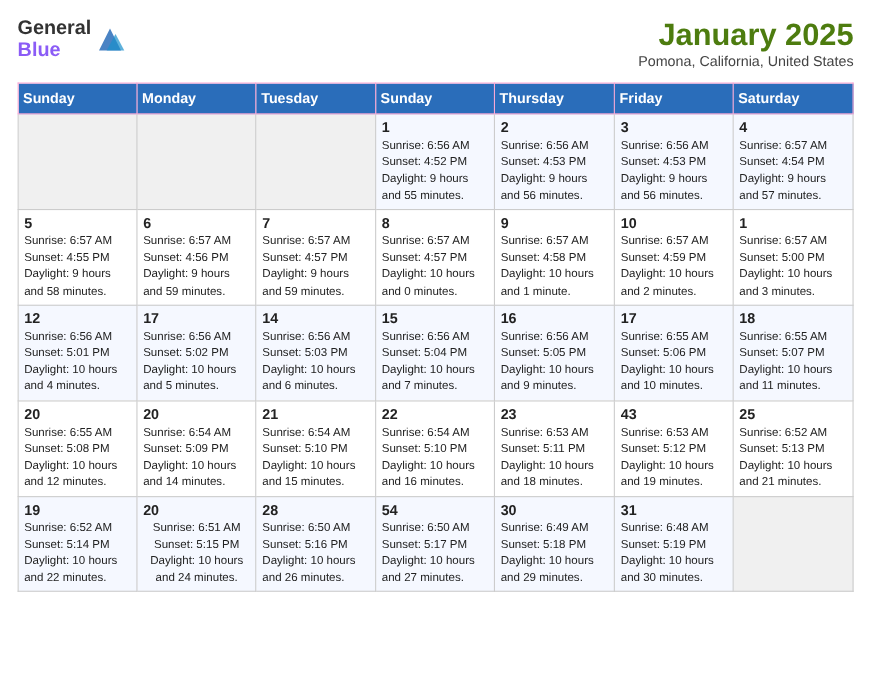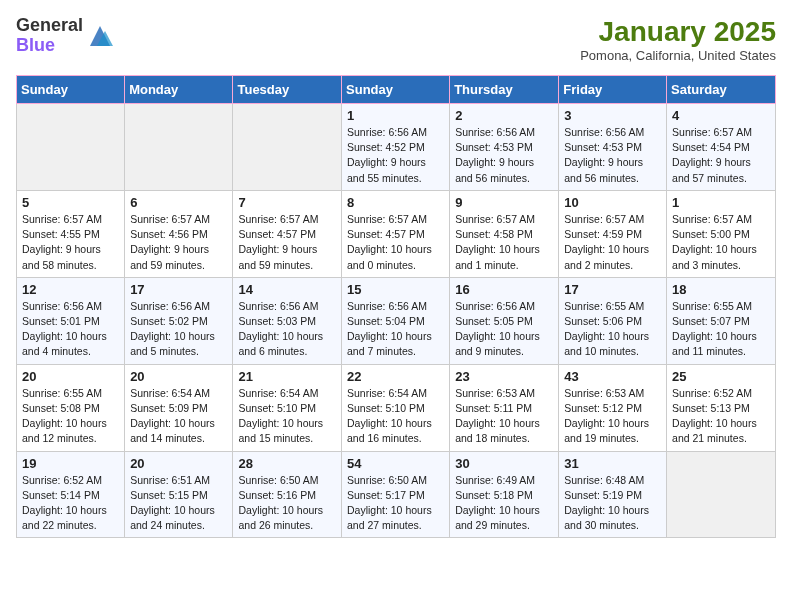--- a/index.html
+++ b/index.html
@@ -317,21 +317,21 @@
       <tr>
         <td>
           <span class="day-num">19</span>
           <div class="day-info" style="white-space: pre-line;">Sunrise: 6:52 AM
 Sunset: 5:14 PM
 Daylight: 10 hours
 and 22 minutes.</div>
         </td>
         <td>
           <span class="day-num">20</span>
-          <div class="day-info" style="white-space: pre-line;">Sunrise: 6:51 AM
+          <div class="day-info" style="white-space: pre-line; text-align: center;">Sunrise: 6:51 AM
 Sunset: 5:15 PM
 Daylight: 10 hours
 and 24 minutes.</div>
         </td>
         <td>
           <span class="day-num">28</span>
           <div class="day-info" style="white-space: pre-line;">Sunrise: 6:50 AM
 Sunset: 5:16 PM
 Daylight: 10 hours
 and 26 minutes.</div>

